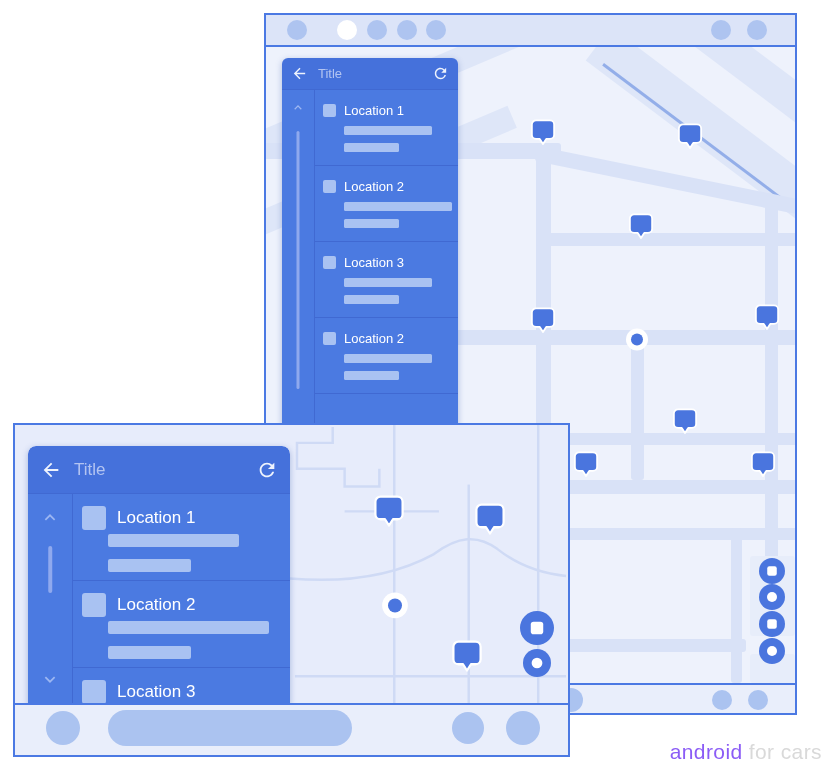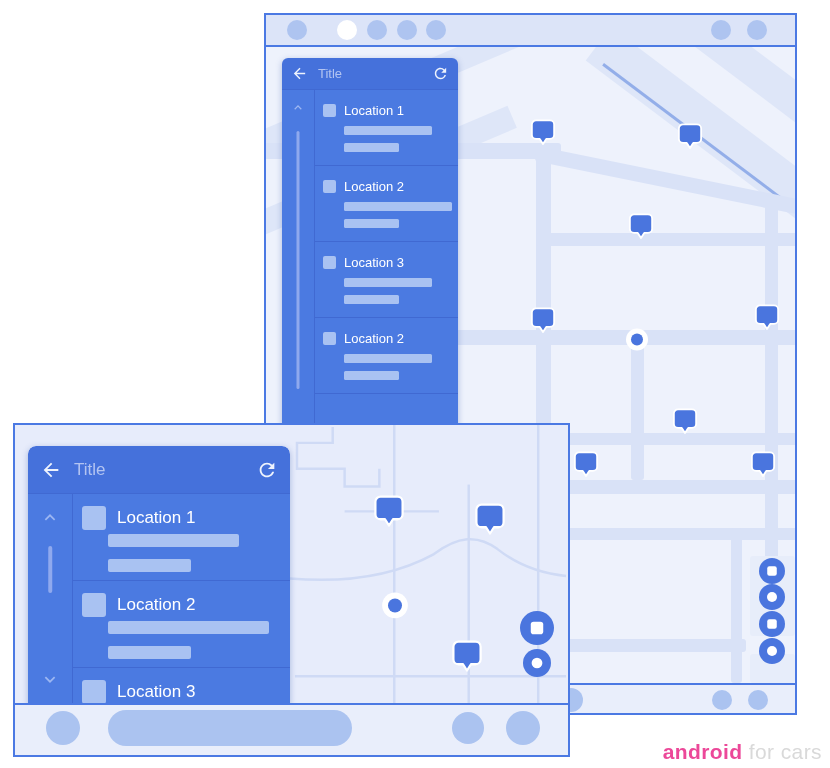--- a/index.html
+++ b/index.html
@@ -77,21 +77,21 @@
   .panel-p .loc-label{font-size:13px;margin-left:8px;}
   .panel-l .loc-label{font-size:17px;margin-left:11px;}
   .bar{display:block;background:#a9c2f2;}
   .panel-p .bar{margin-left:21px;height:9px;border-radius:1.5px;}
   .panel-p .bar1{margin-top:8px;} .panel-p .bar2{margin-top:8px;}
   .panel-l .bar{margin-left:26px;height:13px;border-radius:2px;}
   .panel-l .bar1{margin-top:4px;} .panel-l .bar2{margin-top:12px;}
 
   
   .watermark{position:absolute;right:8px;bottom:4px;font-size:21px;letter-spacing:.4px;z-index:20;}
-  .watermark .wm-bold{font-weight:700;color:#ec4899;}
+  .watermark .wm-bold{font-weight:400;color:#8b5cf6;}
   .watermark .wm-reg{font-weight:400;color:#d9d9d9;}
 </style>
 </head>
 <body>
 
 <div class="stage">
 
   <section class="frame frame-portrait">
 
     <div class="statusbar">

